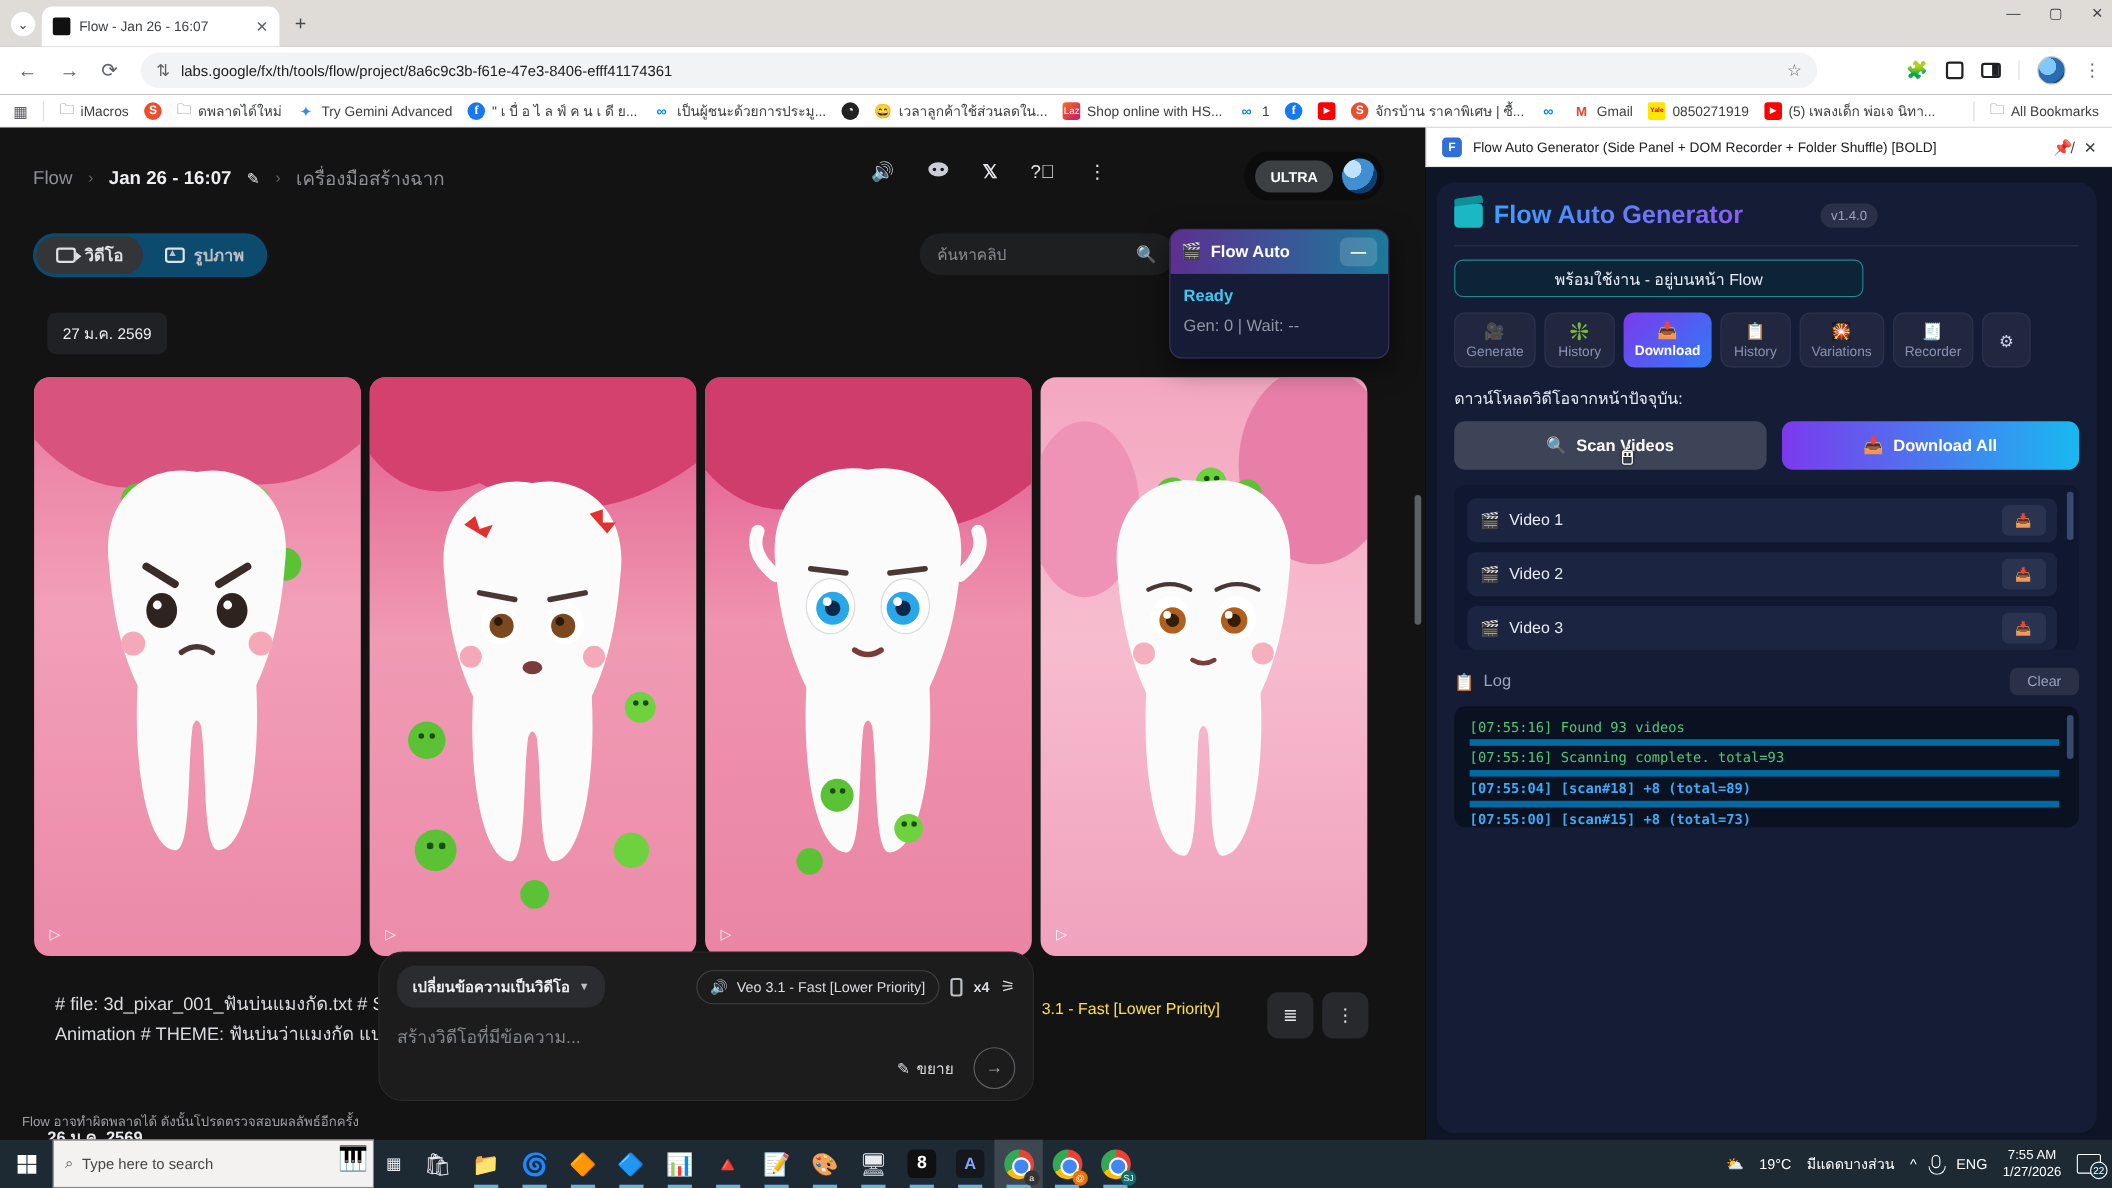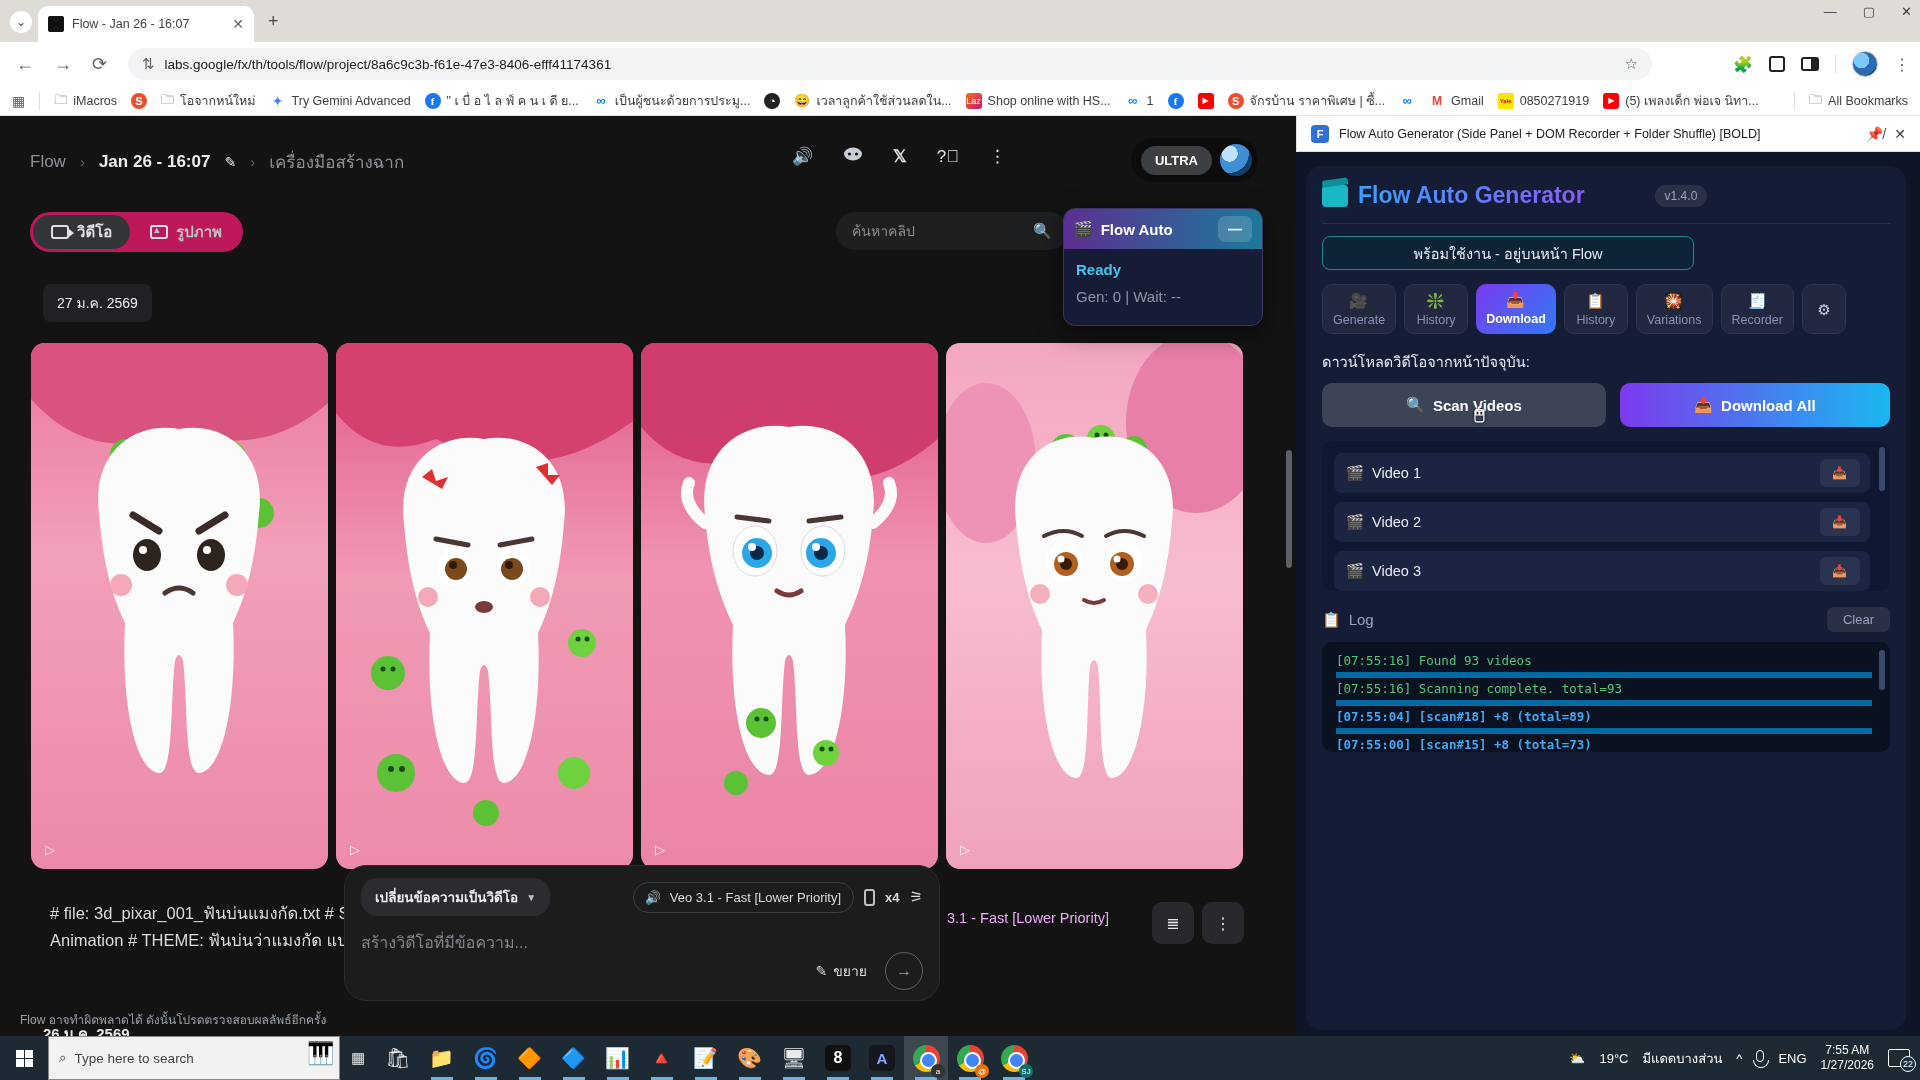--- a/index.html
+++ b/index.html
@@ -58,21 +58,21 @@
   #flow-page { position:absolute; left:0; top:116px; width:1296px; height:920px; background:#131314; overflow:hidden; }
   .crumbs { position:absolute; left:30px; top:32px; display:flex; align-items:center; gap:14px; font-size:17px; }
   .crumb-dim { color:#8d9196; } .crumb-sep { color:#5f6368; font-size:15px; }
   .crumb-main { color:#eceef1; font-weight:bold; } .pencil { color:#e8eaed; font-size:14px; }
   .top-actions { position:absolute; right:290px; top:30px; display:flex; align-items:center; gap:30px; color:#e3e5e8; font-size:17px; }
   .ultra-wrap { position:absolute; right:38px; top:22px; height:44px; background:#0c0c0d; border-radius:24px;
     display:flex; align-items:center; gap:8px; padding:0 6px 0 10px; }
   .ultra-pill { background:#3c4043; color:#fff; font-weight:bold; font-size:13px; padding:7px 14px; border-radius:16px; }
   .avatar-lg { width:32px; height:32px; border-radius:50%;
     background:radial-gradient(circle at 30% 30%, #bfe3ff 0 25%, #3f8fd2 26% 60%, #0f3f6e 61%); }
-  .mode-tabs { position:absolute; left:30px; top:96px; height:40px; background:#be185d; border-radius:22px;
+  .mode-tabs { position:absolute; left:30px; top:96px; height:40px; background:#0c4a6e; border-radius:22px;
     display:flex; align-items:center; padding:3px; gap:2px; }
   .mode-tab { display:flex; align-items:center; gap:8px; padding:0 18px; height:34px; border-radius:18px;
     color:#dfe1e5; font-size:15px; font-weight:bold; }
   .mode-tab.active { background:#333539; }
   .mode-tab.inactive { color:#bdc1c6; font-weight:bold; }
   .cam-ico,.img-ico { width:18px; height:14px; border:2px solid #dfe1e5; border-radius:3px; position:relative; }
   .cam-ico::after { content:""; position:absolute; right:-7px; top:2px; border-left:5px solid #dfe1e5;
     border-top:4px solid transparent; border-bottom:4px solid transparent; }
   .img-ico::after { content:"▴"; position:absolute; left:2px; top:-3px; font-size:10px; color:#bdc1c6; }
   .search-pill { position:absolute; left:836px; top:96px; width:232px; height:38px; background:#1e1f21;
@@ -81,21 +81,21 @@
   .date-pill { position:absolute; left:43px; top:168px; background:#202124; color:#eceef1; font-size:14px;
     padding:8px 14px; border-radius:8px; }
 
   .video-row { position:absolute; left:31px; top:227px; display:flex; gap:8px; }
   .vcard { width:297px; height:526px; border-radius:14px; overflow:hidden; position:relative; }
   .vcard svg { width:100%; height:100%; display:block; }
   .play-hint { position:absolute; left:14px; bottom:12px; color:rgba(255,255,255,.85); font-size:13px; }
 
   .caption { position:absolute; left:50px; top:784px; width:294px; color:#dadce0; font-size:16.5px; line-height:27px;
     white-space:nowrap; overflow:hidden; }
-  .clip-model { position:absolute; left:947px; top:794px; color:#f0abfc; font-size:14.5px; }
+  .clip-model { position:absolute; left:947px; top:794px; color:#fde047; font-size:14.5px; }
   .clip-btns { position:absolute; left:1152px; top:786px; display:flex; gap:8px; }
   .sq-btn { width:42px; height:42px; border-radius:10px; background:#28292c; color:#e8eaed;
     display:flex; align-items:center; justify-content:center; font-size:16px; }
 
   #prompt-panel { position:absolute; left:344px; top:749px; width:596px; height:136px; background:#1c1c1d;
     border:1px solid #2b2b2c; border-radius:22px; padding:12px 16px; }
   .pp-top { display:flex; align-items:center; gap:10px; }
   .pp-mode { background:#2b2c2f; color:#eceef1; font-size:13.5px; font-weight:bold; border-radius:16px;
     padding:8px 14px; display:flex; gap:8px; align-items:center; }
   .pp-caret { font-size:10px; color:#bdc1c6; }
@@ -256,21 +256,21 @@
   <span class="vsep"></span>
   <span class="bm">
     <span class="bm-ico folder-ico">🗀</span>
     <span>iMacros</span>
     </span>
   <span class="bm">
     <span class="bm-ico shopee">S</span>
     </span>
   <span class="bm">
     <span class="bm-ico folder-ico">🗀</span>
-    <span>โอจากหน์ใหม่</span>
+    <span>ดพลาดได์ใหม่</span>
     </span>
   <span class="bm">
     <span class="bm-ico gem">✦</span>
     <span>Try Gemini Advanced</span>
     </span>
   <span class="bm">
     <span class="bm-ico fb">f</span>
     <span>" เ บื่ อ ไ ล ฟ์ ค น เ ดี ย...</span>
     </span>
   <span class="bm">

